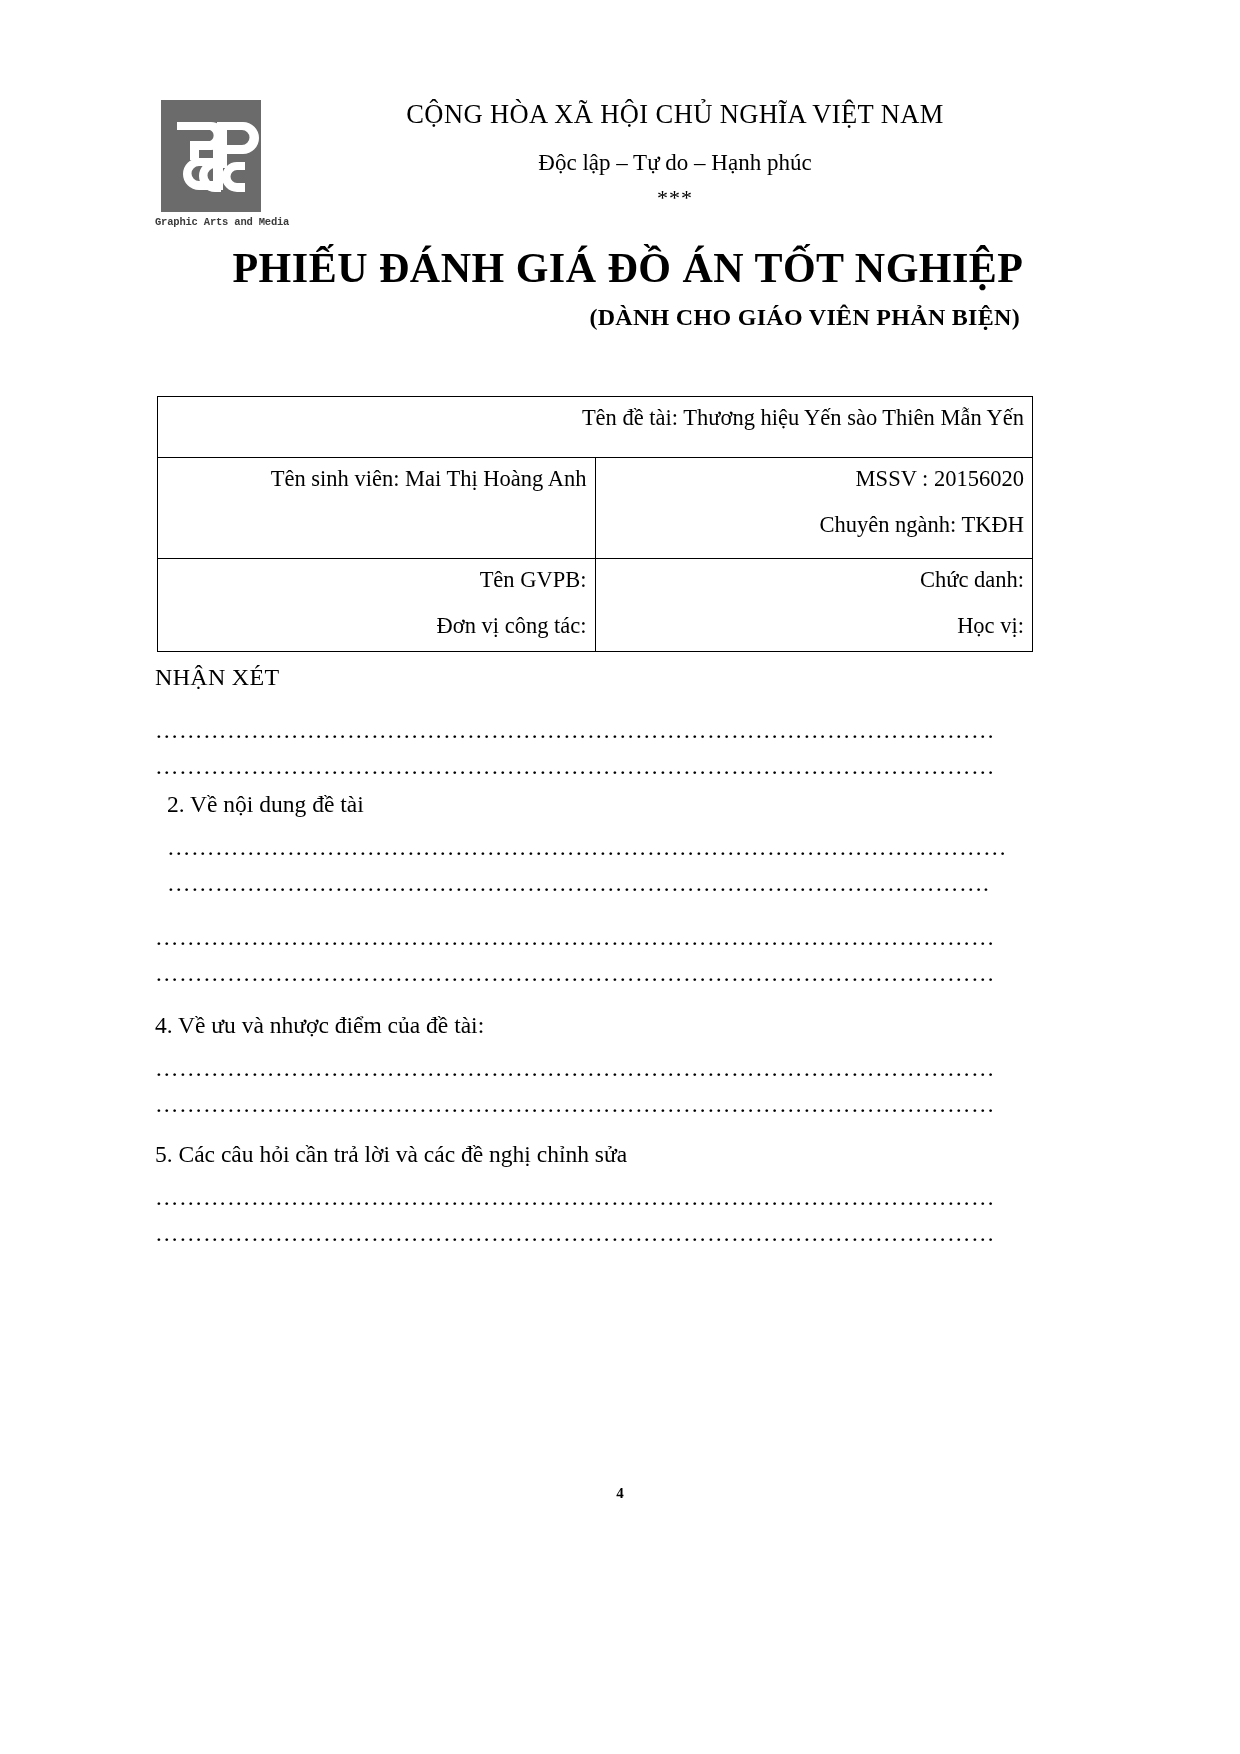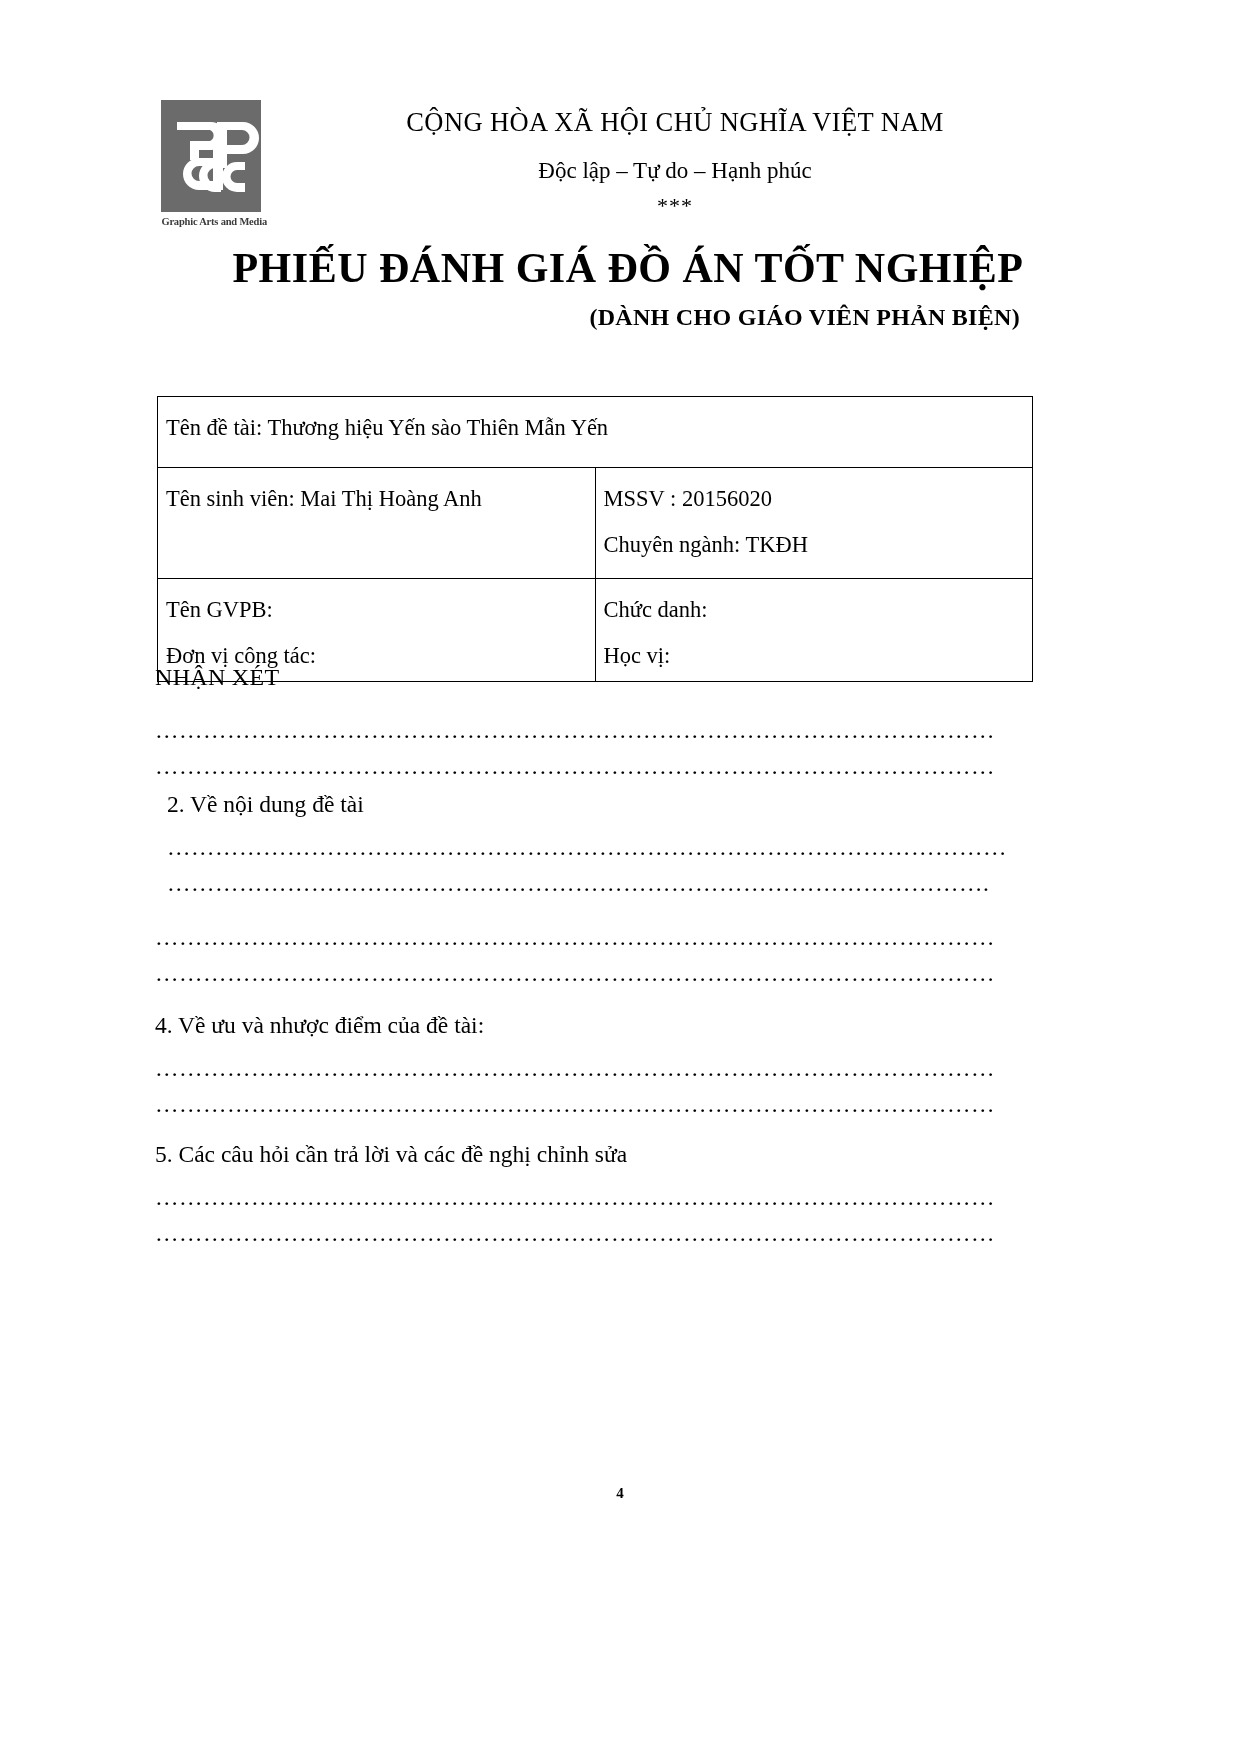--- a/index.html
+++ b/index.html
@@ -42,36 +42,35 @@
   .logo-box {
     width: 100px;
     height: 112px;
     background: #6b6b6b;
     position: relative;
     margin: 0 auto;
   }
   .logo-box svg { display: block; }
   .logo-caption {
     margin-top: 4px;
-    font-family: Liberation Serif, serif;
+    font-family: Liberation Mono, monospace;
     font-size: 10.5px;
     font-weight: bold;
     color: #3b3b3b;
     letter-spacing: -0.2px;
     white-space: nowrap;
     text-align: right;
   }
 
   .nation-block {
     position: absolute;
     left: 140px;
     top: 0;
     width: 760px;
     text-align: center;
-    margin-top: 8px;
   }
   .nation-line1 {
     font-size: 26.5px;
     letter-spacing: 0.4px;
     line-height: 1.1;
   }
   .nation-line2 {
     font-size: 23px;
     margin-top: 21px;
     line-height: 1.1;
@@ -110,23 +109,23 @@
     position: absolute;
     left: 157px;
     top: 396px;
     width: 876px;
     border-collapse: collapse;
     table-layout: fixed;
   }
   .info-table td {
     border: 1.6px solid #000;
     font-size: 22.5px;
-    text-align: left;
+    text-align: right;
     vertical-align: top;
-    padding: 18px 8px 10px 8px;
+    padding: 8px 8px 10px 8px;
   }
   .cell-title { height: 42px; }
   .cell-2line { height: 82px; }
   .cell-pair { height: 74px; }
   .sub-line { margin-top: 20px; }
   .pad-top { padding-top: 11px; }
 
   
   .remarks {
     position: absolute;

